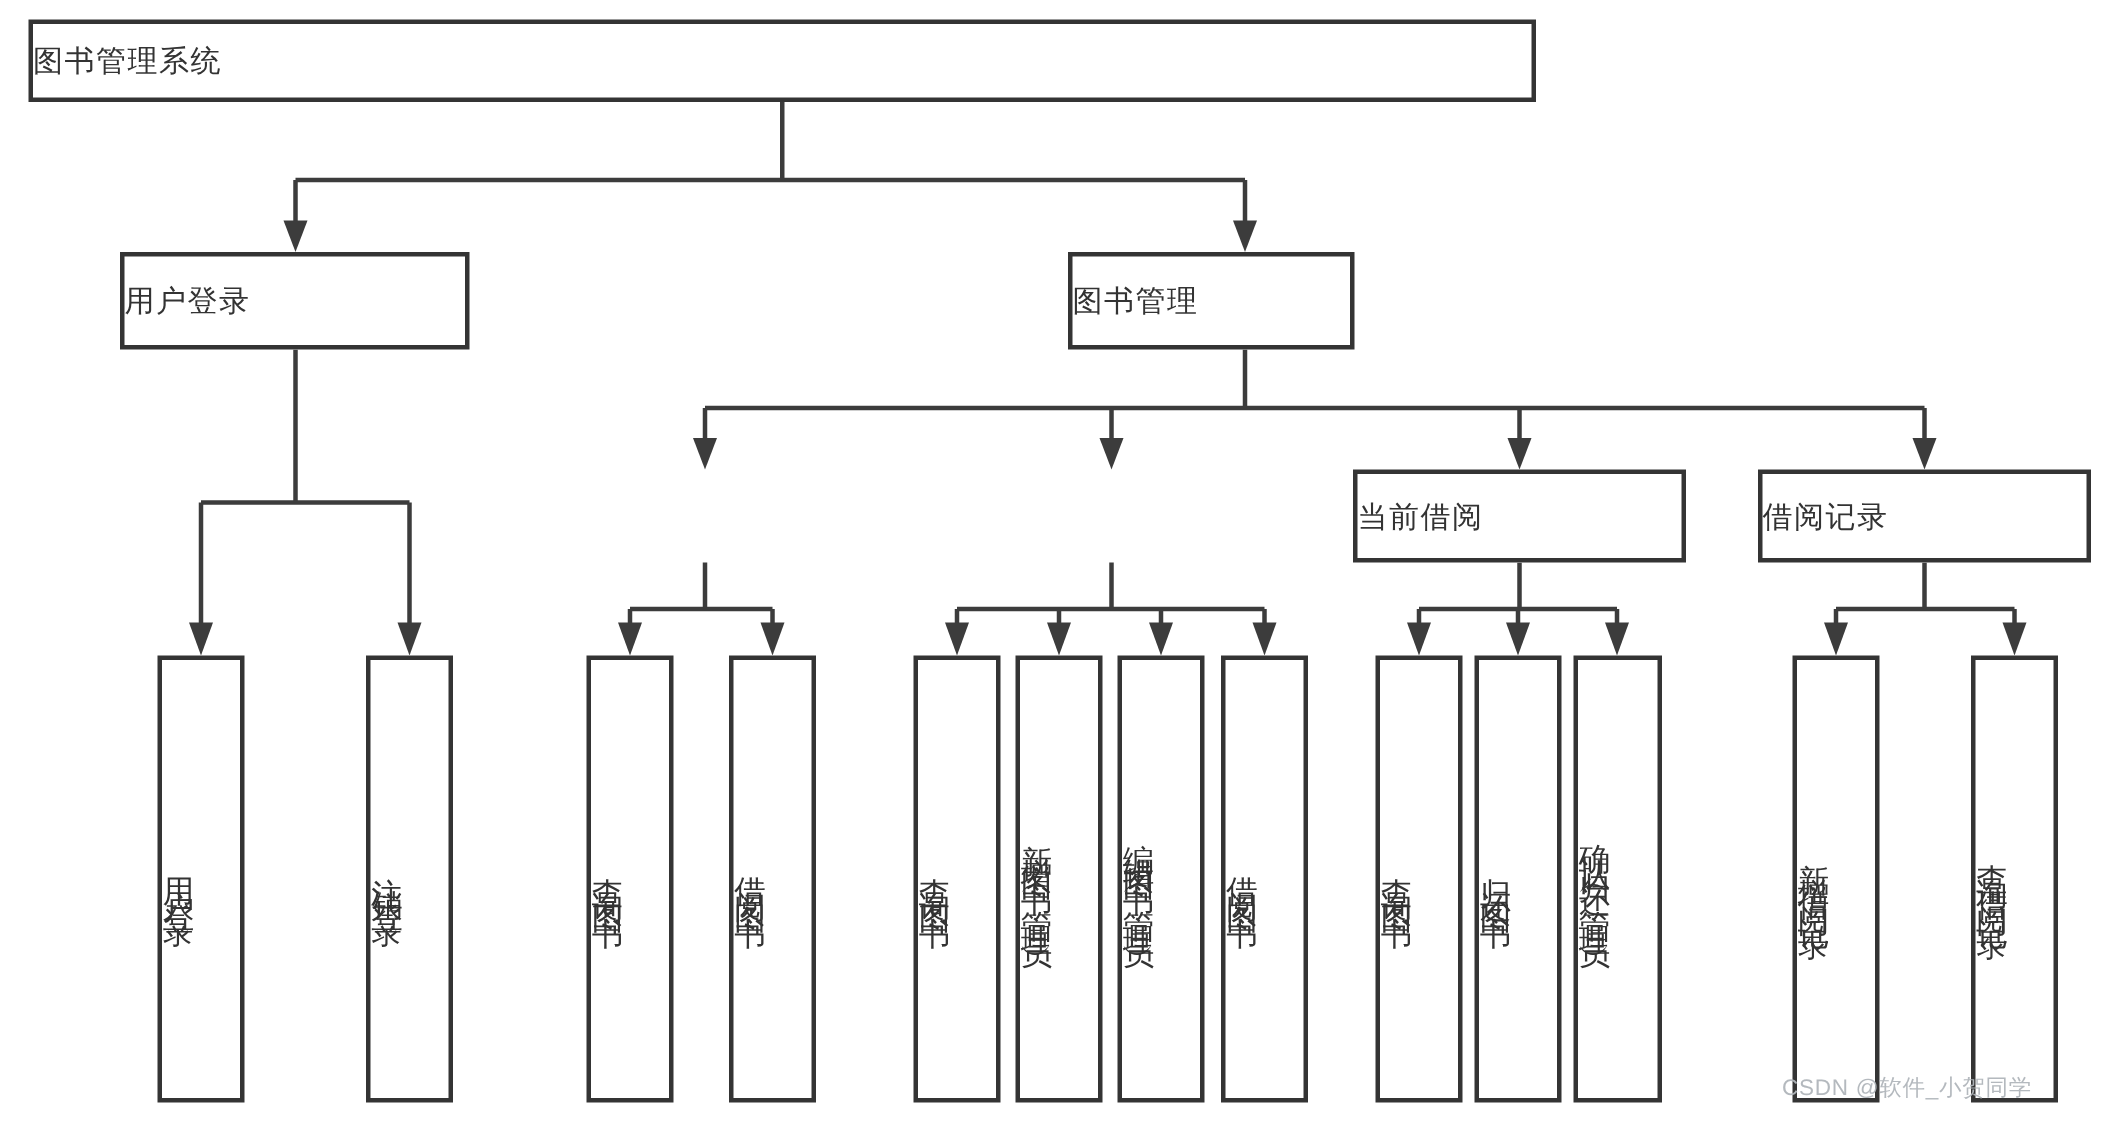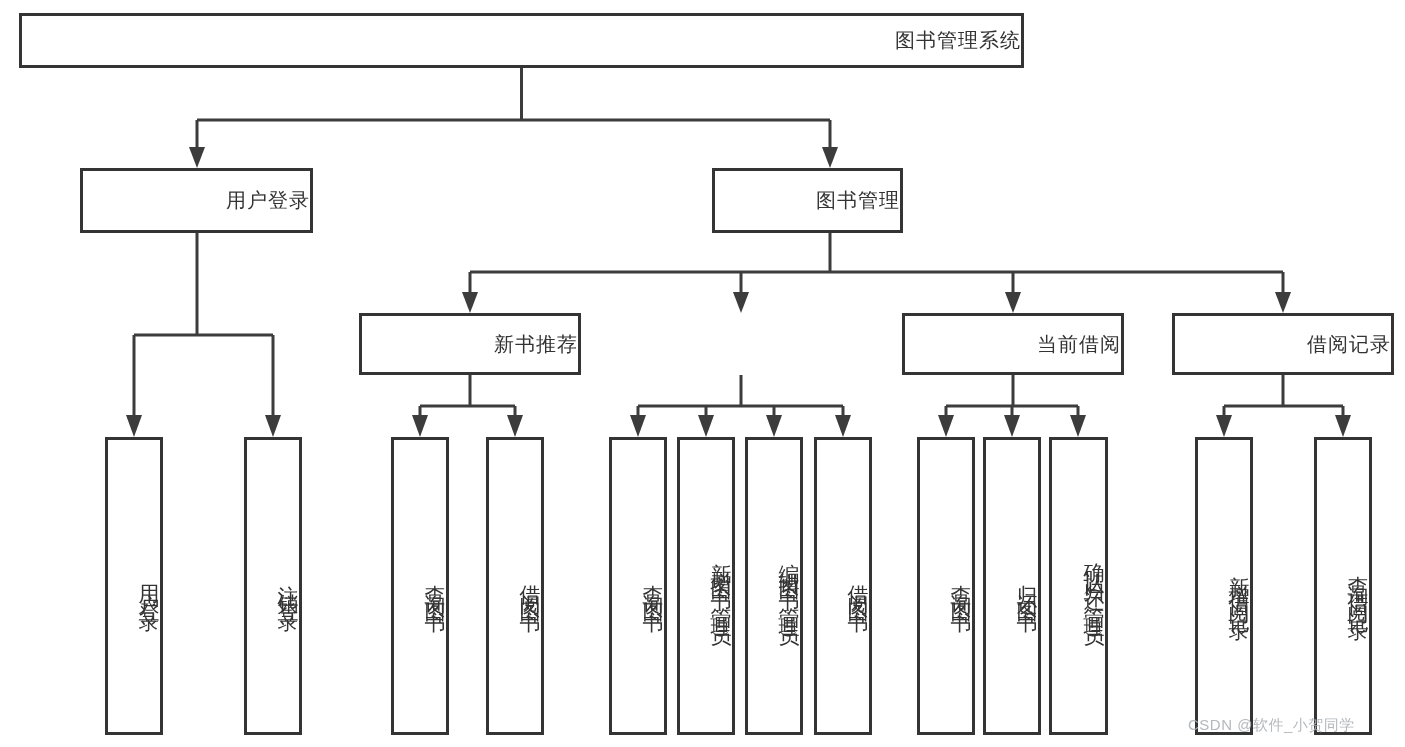--- a/index.html
+++ b/index.html
@@ -12,21 +12,21 @@
     font-family: "Liberation Sans", sans-serif;
     overflow: hidden;
   }
   .connectors { position: absolute; left: 0; top: 0; z-index: 1; }
   .node {
     position: absolute;
     border: 3px solid #343434;
     background: #ffffff;
     display: flex;
     align-items: center;
-    justify-content: flex-end;
+    justify-content: flex-start;
     color: #333333;
     z-index: 2;
   }
   .node .lbl {
     font-size: 20px;
     letter-spacing: 1px;
     white-space: nowrap;
     color: #333333;
   }
   .leaf .lbl {
@@ -100,23 +100,20 @@
     <span class="lbl">图书管理系统</span>
   </div>
 
   <div class="node" style="left:80px; top:168px; width:233px; height:65px">
     <span class="lbl">用户登录</span>
   </div>
   <div class="node" style="left:712px; top:168px; width:191px; height:65px">
     <span class="lbl">图书管理</span>
   </div>
 
-  <div class="node" style="left:359px; top:313px; width:222px; height:62px">
-    <span class="lbl">新书推荐</span>
-  </div>
   <div class="node" style="left:902px; top:313px; width:222px; height:62px">
     <span class="lbl">当前借阅</span>
   </div>
   <div class="node" style="left:1172px; top:313px; width:222px; height:62px">
     <span class="lbl">借阅记录</span>
   </div>
 
   <div class="node leaf" style="left:105px; top:437px; width:58px; height:298px">
     <span class="lbl">用户登录</span>
   </div>

